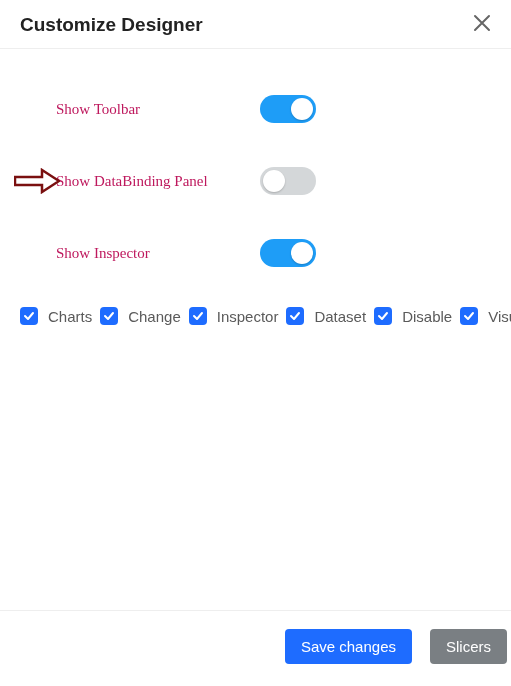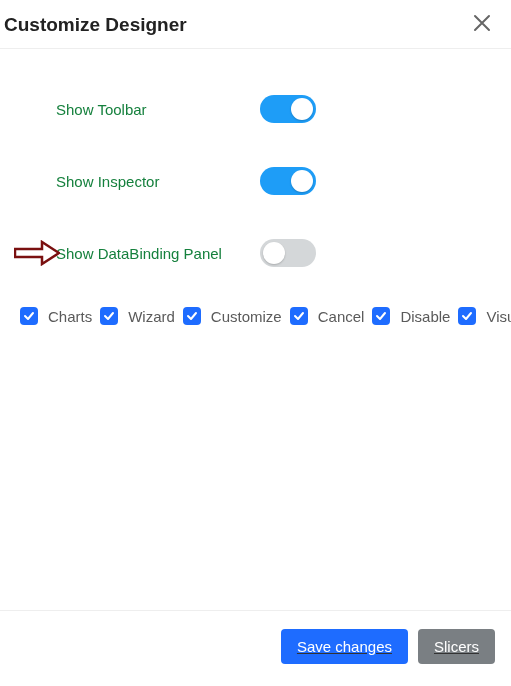--- a/index.html
+++ b/index.html
@@ -15,21 +15,21 @@
   .dialog {
     width: 100%;
     height: 100%;
     display: flex;
     flex-direction: column;
   }
   .header {
     display: flex;
     align-items: flex-start;
     justify-content: space-between;
-    padding: 14px 20px 12px 4px;
+    padding: 14px 20px 12px 20px;
     border-bottom: 1px solid #eee;
   }
   .title {
     font-size: 19px;
     font-weight: 600;
     color: #222;
   }
   .close {
     font-size: 22px;
     color: #666;
@@ -48,21 +48,22 @@
   }
   .row-categories {
     align-items: flex-start;
     padding-top: 18px;
     min-height: 190px;
   }
   .label-col {
     flex: 0 0 240px;
     padding-left: 36px;
     font-size: 15px;
-    color: #15803d;
+    color: #be185d;
+    font-family: Liberation Serif, serif;
   }
   .row-categories .label-col {
     padding-top: 64px;
   }
   .control-col {
     flex: 1;
     display: flex;
     align-items: center;
   }
   .row-categories .control-col {
@@ -106,25 +107,24 @@
     background: #1e6cff;
     display: flex;
     align-items: center;
     justify-content: center;
     cursor: pointer;
   }
   .checkbox svg { width: 12px; height: 12px; }
   
   .footer {
     border-top: 1px solid #eee;
-    padding: 18px 16px 22px;
+    padding: 18px 4px 22px;
     display: flex;
     justify-content: flex-end;
-    gap: 10px;
-    text-decoration: underline;
+    gap: 18px;
   }
   .btn {
     font-size: 15px;
     padding: 9px 16px;
     border-radius: 4px;
     border: none;
     cursor: pointer;
     color: #fff;
   }
   .btn-primary { background: #1e6cff; }
@@ -156,74 +156,74 @@
     <div class="row">
       <div class="label-col">Show Toolbar</div>
       <div class="control-col">
         <div class="toggle on">
             <div class="knob"></div>
           </div>
       </div>
     </div>
 
     <div class="row">
-      <div class="label-col">Show Inspector</div>
-      <div class="control-col">
-        <div class="toggle on">
-            <div class="knob"></div>
-          </div>
-      </div>
-    </div>
-
-    <div class="row">
       <svg class="arrow" width="46" height="26" viewBox="0 0 46 26">
         <path d="M1 9 L28 9 L28 2 L45 13 L28 24 L28 17 L1 17 Z" fill="none" stroke="#7a1010" stroke-width="2.5" stroke-linejoin="miter"></path>
       </svg>
       <div class="label-col">Show DataBinding Panel</div>
       <div class="control-col">
         <div class="toggle off">
             <div class="knob"></div>
           </div>
       </div>
     </div>
 
+    <div class="row">
+      <div class="label-col">Show Inspector</div>
+      <div class="control-col">
+        <div class="toggle on">
+            <div class="knob"></div>
+          </div>
+      </div>
+    </div>
+
 
     <div class="row row-categories">
       <div class="control-col">
         <div class="check-item">
           <div class="checkbox">
               <svg viewBox="0 0 12 12">
                 <path d="M2 6 L5 9 L10 3" stroke="#fff" stroke-width="2" fill="none" stroke-linecap="round" stroke-linejoin="round"></path>
               </svg>
             </div>
           <span>Charts</span>
         </div>
         <div class="check-item">
           <div class="checkbox">
               <svg viewBox="0 0 12 12">
                 <path d="M2 6 L5 9 L10 3" stroke="#fff" stroke-width="2" fill="none" stroke-linecap="round" stroke-linejoin="round"></path>
               </svg>
             </div>
-          <span>Wizard</span>
-        </div>
-        <div class="check-item">
-          <div class="checkbox">
-              <svg viewBox="0 0 12 12">
-                <path d="M2 6 L5 9 L10 3" stroke="#fff" stroke-width="2" fill="none" stroke-linecap="round" stroke-linejoin="round"></path>
-              </svg>
-            </div>
-          <span>Customize</span>
-        </div>
-        <div class="check-item">
-          <div class="checkbox">
-              <svg viewBox="0 0 12 12">
-                <path d="M2 6 L5 9 L10 3" stroke="#fff" stroke-width="2" fill="none" stroke-linecap="round" stroke-linejoin="round"></path>
-              </svg>
-            </div>
-          <span>Cancel</span>
+          <span>Change</span>
+        </div>
+        <div class="check-item">
+          <div class="checkbox">
+              <svg viewBox="0 0 12 12">
+                <path d="M2 6 L5 9 L10 3" stroke="#fff" stroke-width="2" fill="none" stroke-linecap="round" stroke-linejoin="round"></path>
+              </svg>
+            </div>
+          <span>Inspector</span>
+        </div>
+        <div class="check-item">
+          <div class="checkbox">
+              <svg viewBox="0 0 12 12">
+                <path d="M2 6 L5 9 L10 3" stroke="#fff" stroke-width="2" fill="none" stroke-linecap="round" stroke-linejoin="round"></path>
+              </svg>
+            </div>
+          <span>Dataset</span>
         </div>
         <div class="check-item">
           <div class="checkbox">
               <svg viewBox="0 0 12 12">
                 <path d="M2 6 L5 9 L10 3" stroke="#fff" stroke-width="2" fill="none" stroke-linecap="round" stroke-linejoin="round"></path>
               </svg>
             </div>
           <span>Disable</span>
         </div>
         <div class="check-item">

